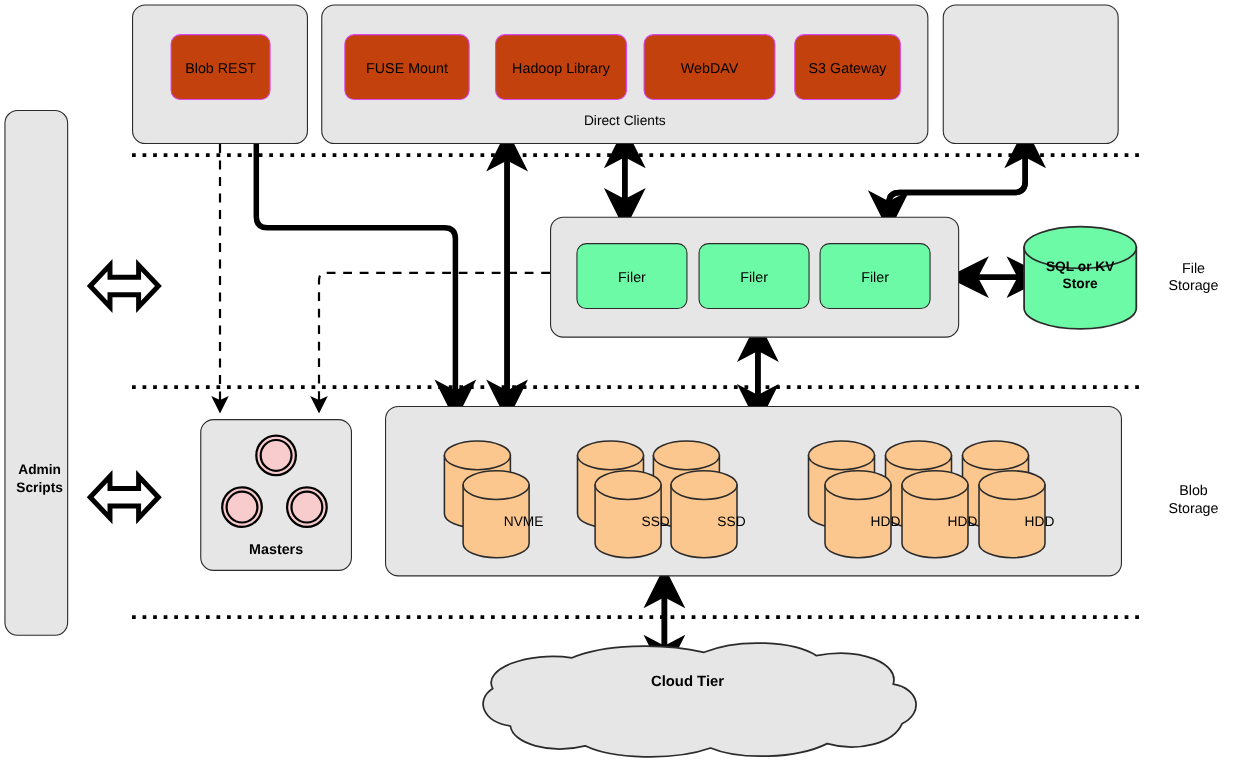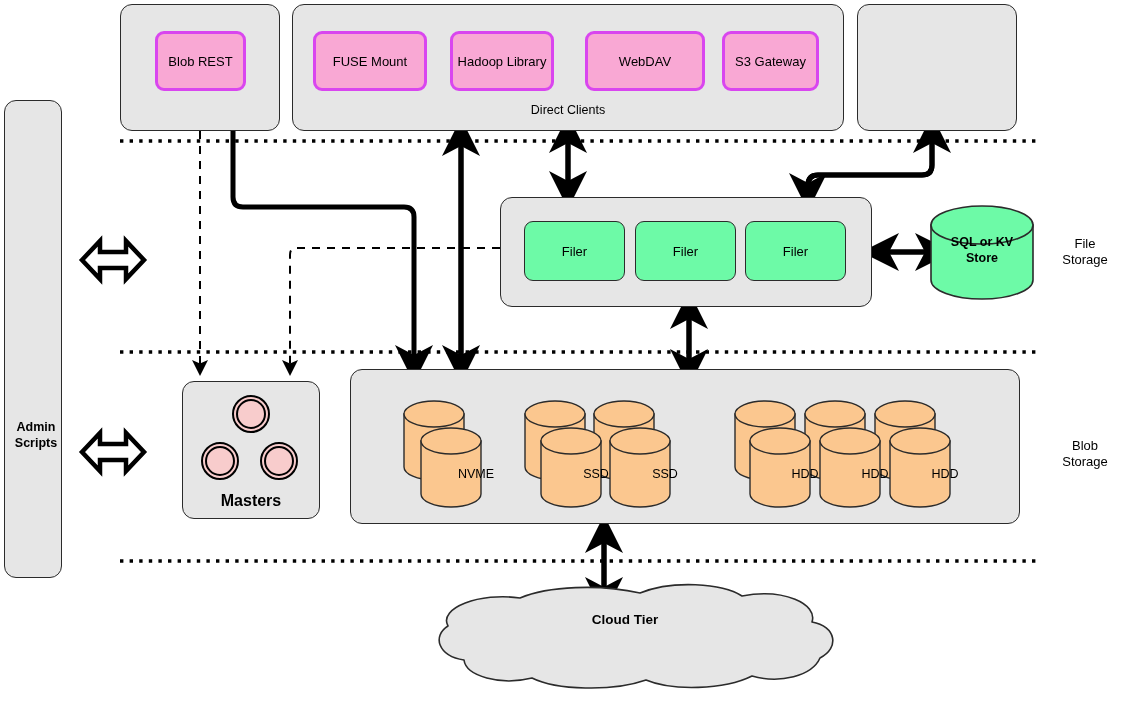--- a/index.html
+++ b/index.html
@@ -32,22 +32,22 @@
     align-items: center;
     justify-content: center;
     text-align: center;
   }
   .group-box {
     background: #e6e6e6;
     border: 1px solid #2b2b2b;
     border-radius: 12px;
   }
   .client-box {
-    background: #f9a8d4;
-    border: 3px solid #d946ef;
+    background: #c2410c;
+    border: 1px solid #d946ef;
     border-radius: 9px;
     font-size: 13px;
     color: #000;
   }
   .filer-box {
     background: #6dfaa7;
     border: 1px solid #2b2b2b;
     border-radius: 9px;
     font-size: 13px;
     color: #000;
@@ -67,21 +67,21 @@
     text-align: center;
     line-height: 1.3;
     color: #000;
   }
   .masters-label {
     position: absolute;
     left: 182px;
     top: 492px;
     width: 138px;
     text-align: center;
-    font-size: 16px;
+    font-size: 13px;
     font-weight: bold;
   }
   .cyl-label {
     position: absolute;
     font-size: 12.5px;
     text-align: center;
     color: #000;
     margin-left: 25px;
   }
   .cloud-label {
@@ -201,21 +201,21 @@
 
   <div class="node group-box" style="left:120px; top:4px; width:160px; height:127px;"></div>
   <div class="node client-box" style="left:155px; top:31px; width:91px; height:60px;">
     <span>Blob REST</span>
   </div>
 
   <div class="node group-box" style="left:292px; top:4px; width:552px; height:127px;"></div>
   <div class="node client-box" style="left:313px; top:31px; width:114px; height:60px;">
     <span>FUSE Mount</span>
   </div>
-  <div class="node client-box" style="left:450px; top:31px; width:104px; height:60px;">
+  <div class="node client-box" style="left:450px; top:31px; width:120px; height:60px;">
     <span>Hadoop Library</span>
   </div>
   <div class="node client-box" style="left:585px; top:31px; width:120px; height:60px;">
     <span>WebDAV</span>
   </div>
   <div class="node client-box" style="left:722px; top:31px; width:97px; height:60px;">
     <span>S3 Gateway</span>
   </div>
   <div class="direct-clients-label">Direct Clients</div>
 

